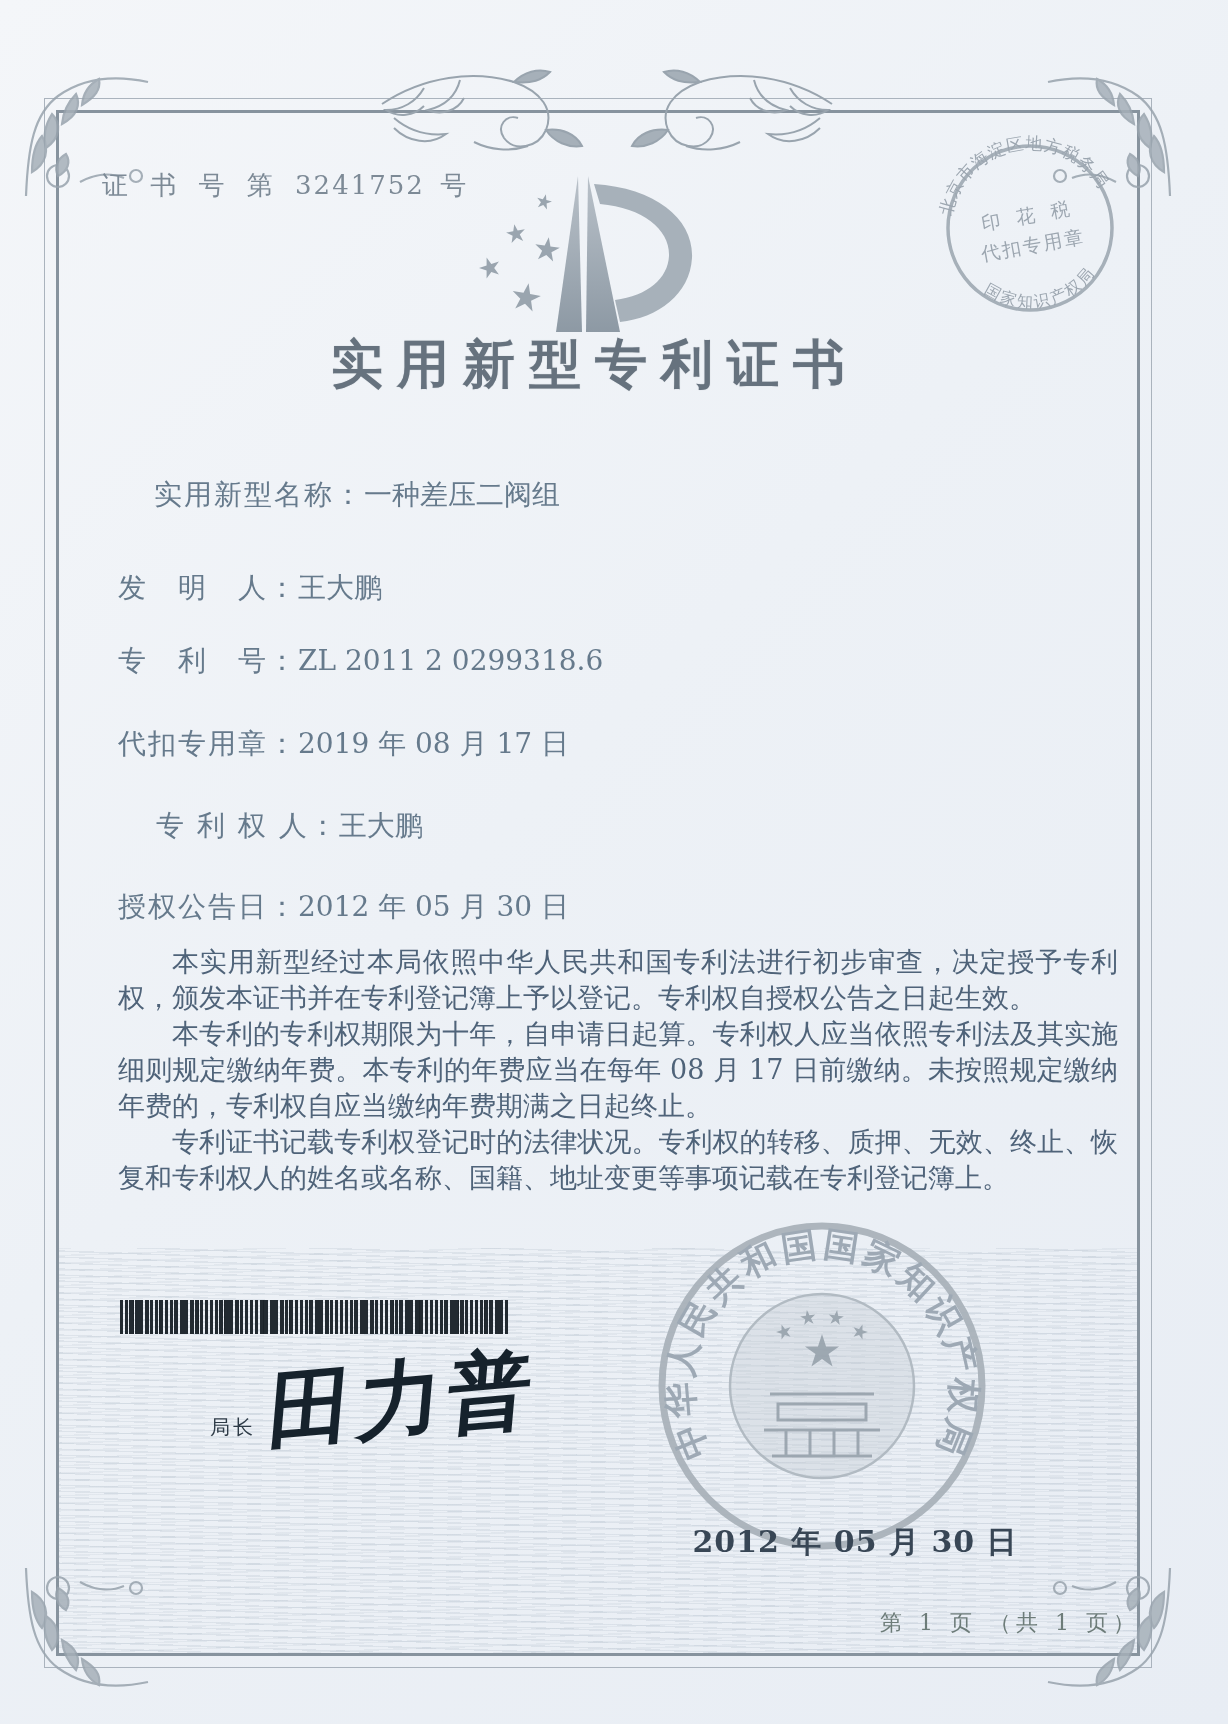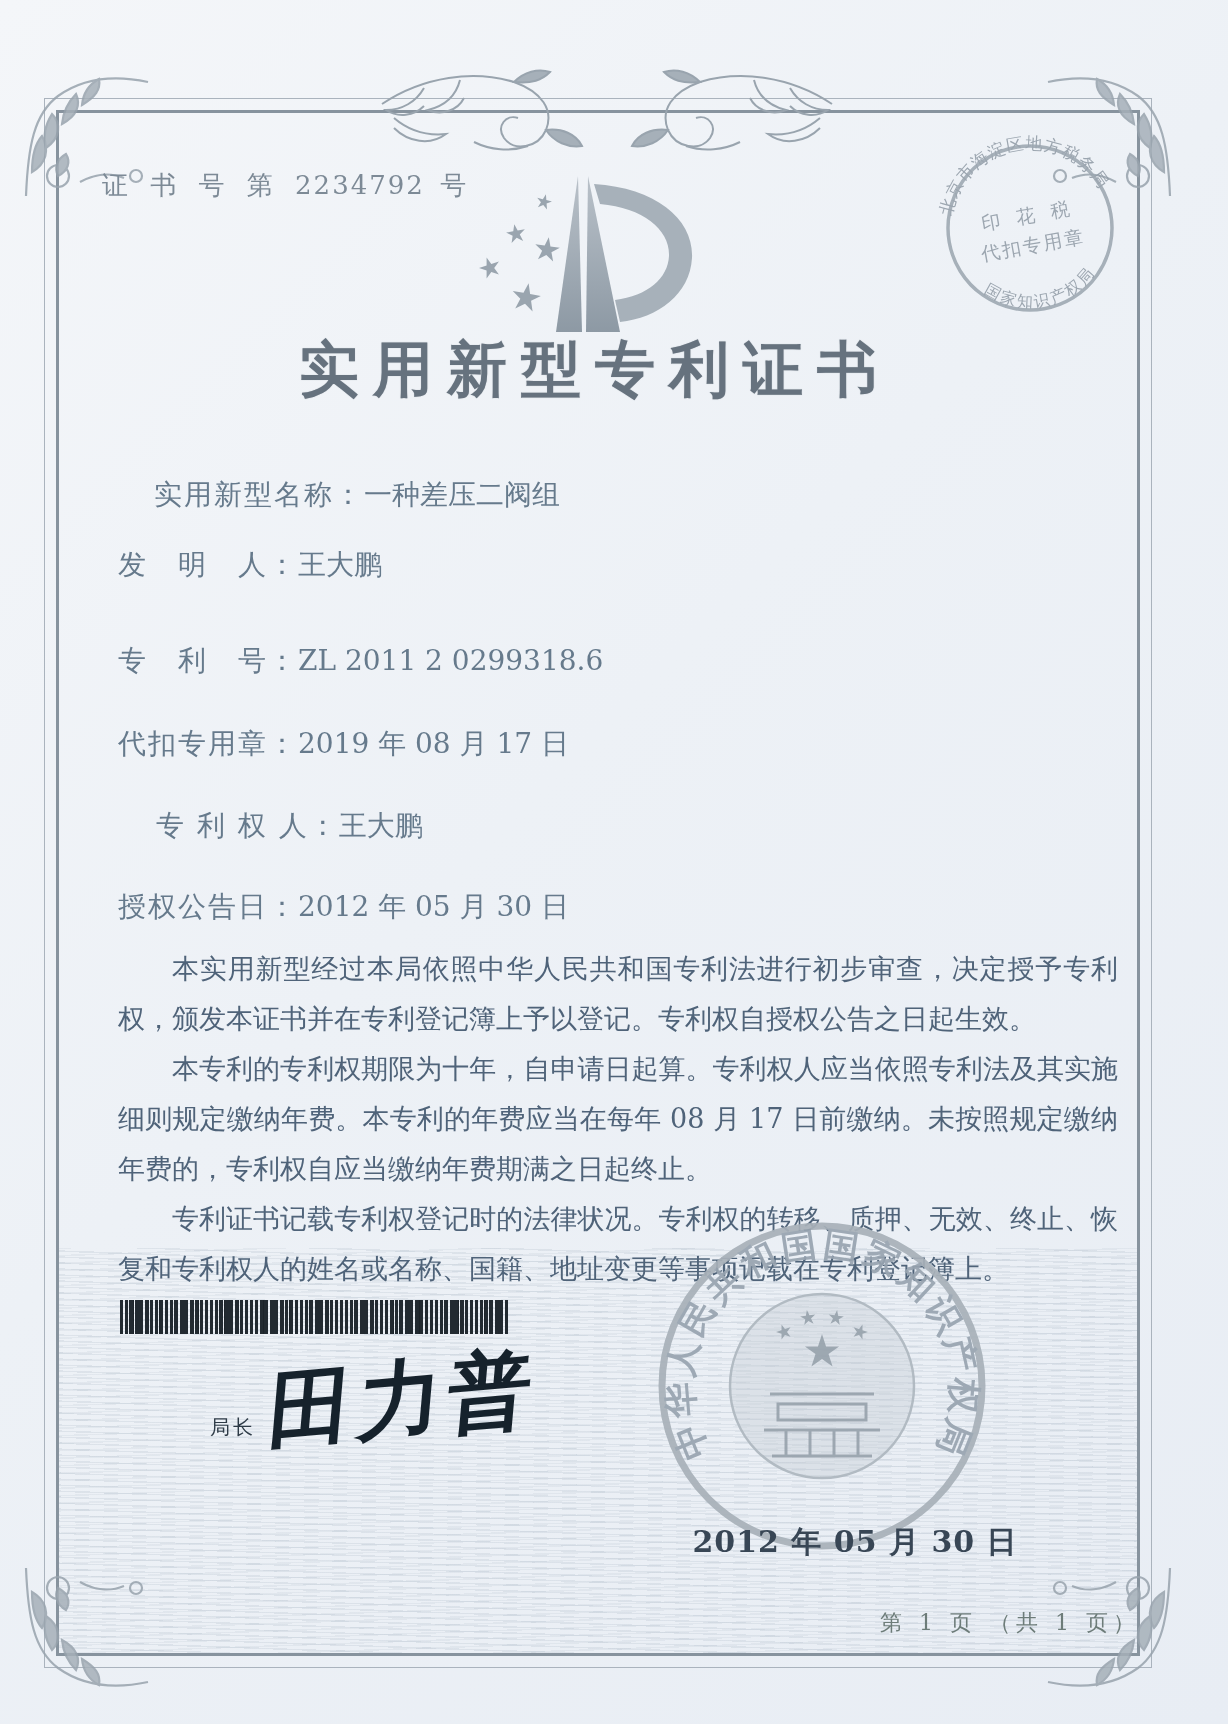--- a/index.html
+++ b/index.html
@@ -27,34 +27,34 @@
   .top-ornament{position:absolute;left:364px;top:58px;width:486px;height:112px;}
 
   
   .cert-no{position:absolute;left:102px;top:168px;font-size:26px;color:#7d8a96;letter-spacing:7px;}
   .cert-no .num{letter-spacing:2px;}
   .logo{position:absolute;left:452px;top:172px;width:280px;height:168px;}
   .tax-stamp{position:absolute;left:932px;top:130px;width:196px;height:196px;transform:rotate(-10deg);opacity:.85;}
 
   .title{
     position:absolute;left:90px;top:330px;width:1010px;
-    text-align:center;font-size:60px;font-weight:bold;
+    text-align:center;font-size:52px;font-weight:bold;
     letter-spacing:14px;color:#66727e;
     text-shadow:0 0 1px rgba(90,100,110,.4);
   }
 
   
   .field{position:absolute;left:118px;width:980px;font-size:28px;color:#667a8c;}
   .field .lbl{letter-spacing:2px;}
-  .f0{top:476px;margin-left:36px;} .f1{top:546px;font-family:Liberation Serif, serif;} .f2{top:642px;} .f3{top:725px;} .f4{top:807px;margin-left:38px;} .f5{top:888px;}
+  .f0{top:476px;margin-left:36px;} .f1{top:569px;font-family:Liberation Serif, serif;} .f2{top:642px;} .f3{top:725px;} .f4{top:807px;margin-left:38px;} .f5{top:888px;}
 
   
   .body-text{
     position:absolute;left:118px;top:944px;width:1000px;
-    font-size:27px;line-height:50px;color:#4f6379;
+    font-size:27px;line-height:36px;color:#4f6379;
     text-align:justify;
   }
   .body-text p{margin:0;text-indent:2em;}
 
   
   .barcode{
     position:absolute;left:120px;top:1300px;width:388px;height:34px;
     background:
       repeating-linear-gradient(90deg,#222a31 0 3px,transparent 3px 5px),
       repeating-linear-gradient(90deg,#222a31 0 2px,transparent 2px 9px),
@@ -172,21 +172,21 @@
         <path d="M96 22 C92 38 80 48 64 52 C78 58 94 52 100 40"></path>
         <path d="M182 72 C198 70 212 76 218 88 C204 90 190 84 182 72 Z" fill="#a6b0b9"></path>
         <path d="M30 60 C44 72 62 78 82 76 C66 88 44 84 30 70"></path>
         <path d="M110 84 C126 92 146 94 164 88"></path>
       </g>
     </g>
   </svg>
 
   <div class="cert-no serif">
     <span>证 书 号 第</span>
-    <span class="num">2234792</span>
+    <span class="num">3241752</span>
     <span>号</span>
   </div>
 
   <svg class="logo" viewBox="0 0 280 168">
     <defs>
       <linearGradient id="towerG" x1="0" y1="0" x2="0" y2="1">
         <stop offset="0" stop-color="#b9c1c9"></stop>
           <stop offset="1" stop-color="#8d99a4"></stop>
       </linearGradient>
     </defs>

